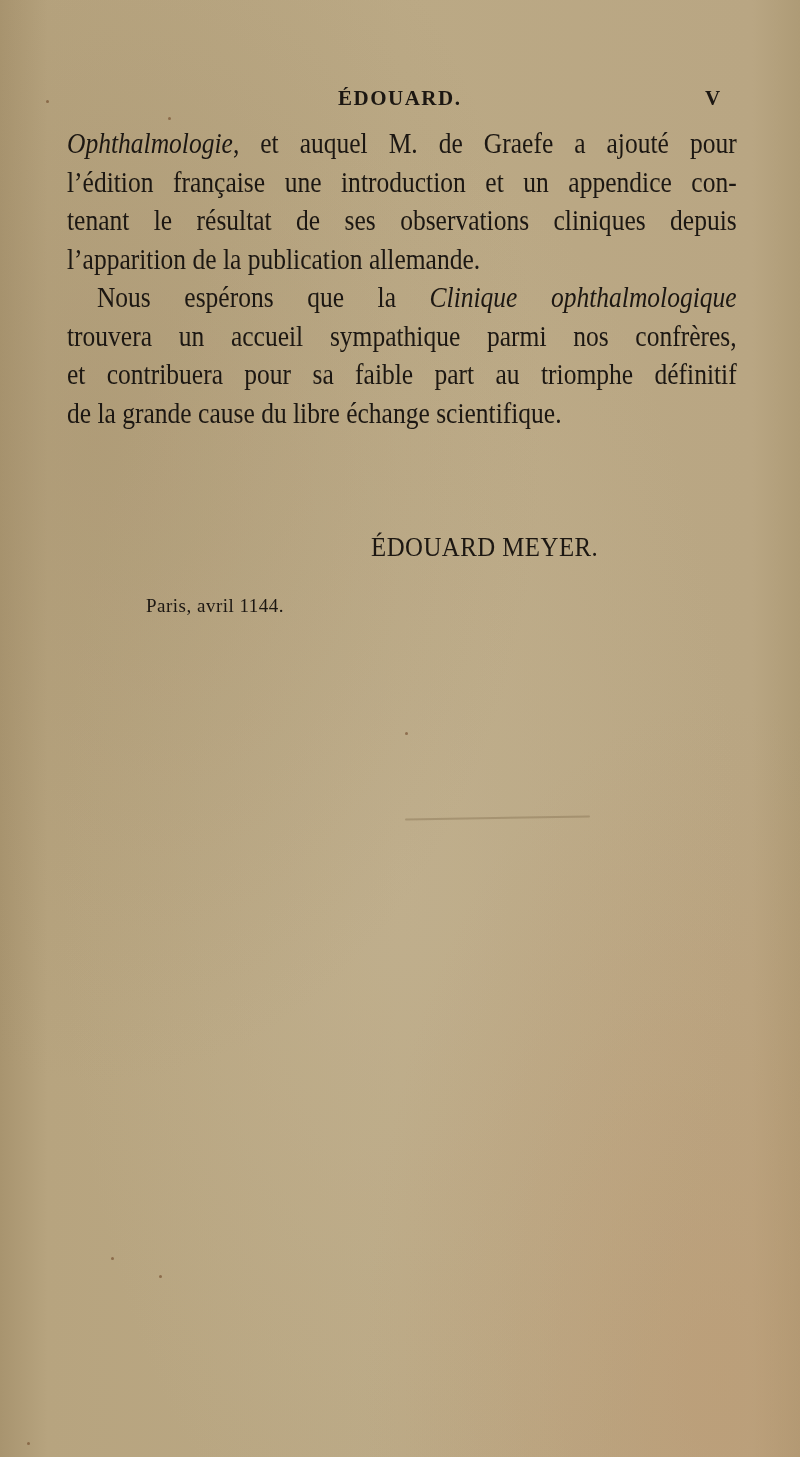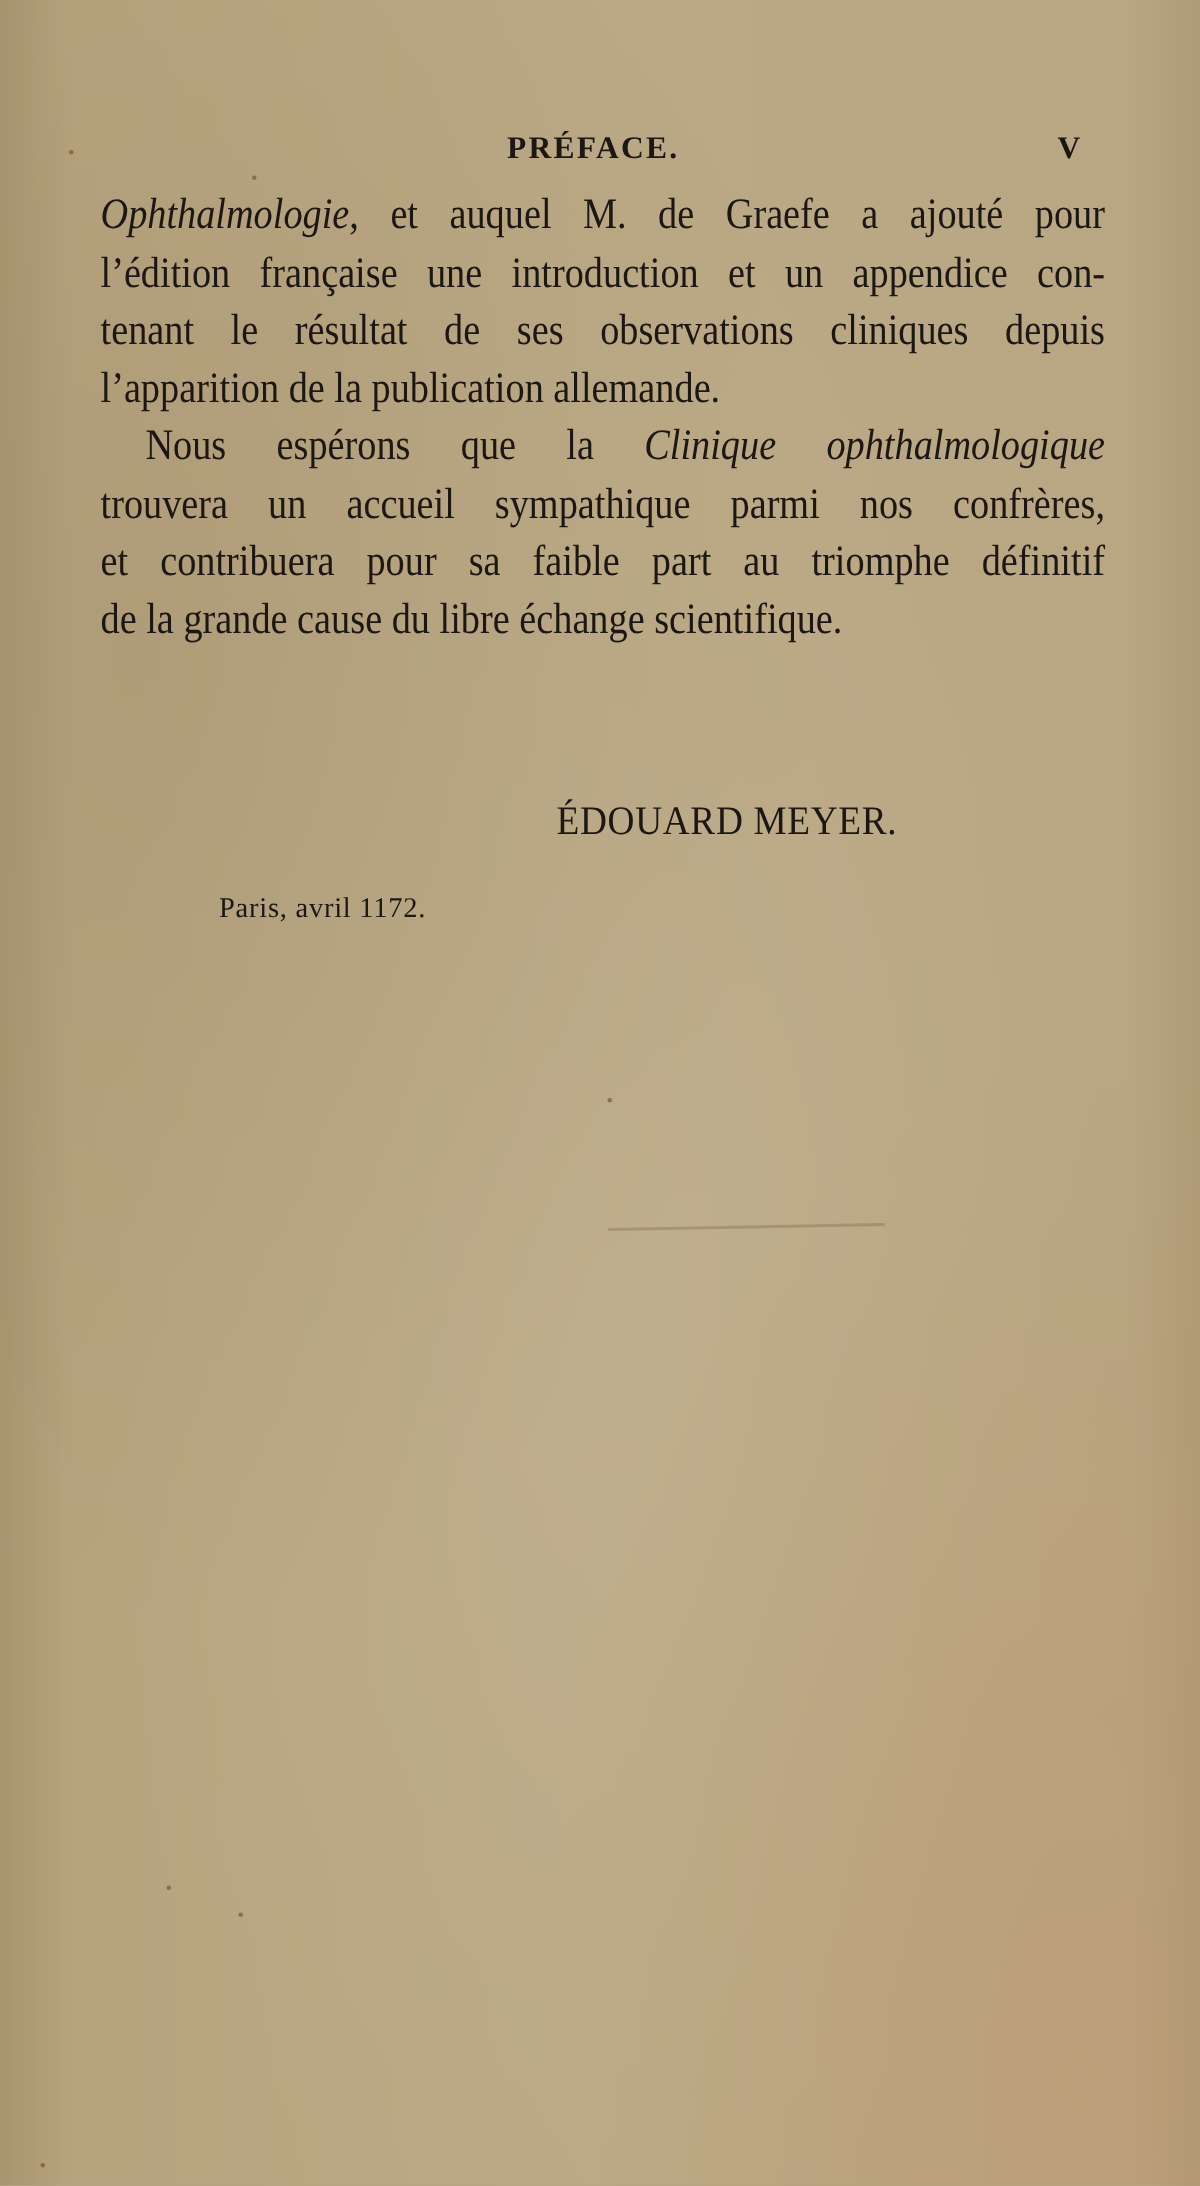--- a/index.html
+++ b/index.html
@@ -107,39 +107,39 @@
       border-radius: 50%;
       background: rgba(110,70,40,0.6);
     }
   </style>
 </head>
 <body>
 
 <div class="page">
 
   <div class="running-head">
-    <span class="running-title">PRÉFACE.</span>
+    <span class="running-title">ÉDOUARD.</span>
     <span class="folio">V</span>
   </div>
 
   <div class="body-text">
 
     <span class="line"><span class="italic">Ophthalmologie</span><span>, et auquel M. de Graefe a ajouté pour</span></span>
     <span class="line">l’édition française une introduction et un appendice con-</span>
     <span class="line">tenant le résultat de ses observations cliniques depuis</span>
     <span class="line last">l’apparition de la publication allemande.</span>
 
     <span class="line indent"><span>Nous espérons que la </span><span class="italic">Clinique ophthalmologique</span></span>
     <span class="line">trouvera un accueil sympathique parmi nos confrères,</span>
     <span class="line">et contribuera pour sa faible part au triomphe définitif</span>
     <span class="line last">de la grande cause du libre échange scientifique.</span>
   </div>
 
   <div class="signature">ÉDOUARD MEYER.</div>
-  <div class="dateline">Paris, avril 1172.</div>
+  <div class="dateline">Paris, avril 1144.</div>
 
   <div class="stain-line"></div>
   <div class="speck" style="left:46px;top:100px"></div>
   <div class="speck" style="left:168px;top:117px"></div>
   <div class="speck" style="left:111px;top:1257px"></div>
   <div class="speck" style="left:159px;top:1275px"></div>
   <div class="speck" style="left:27px;top:1442px"></div>
   <div class="speck" style="left:405px;top:732px"></div>
 </div>
 

